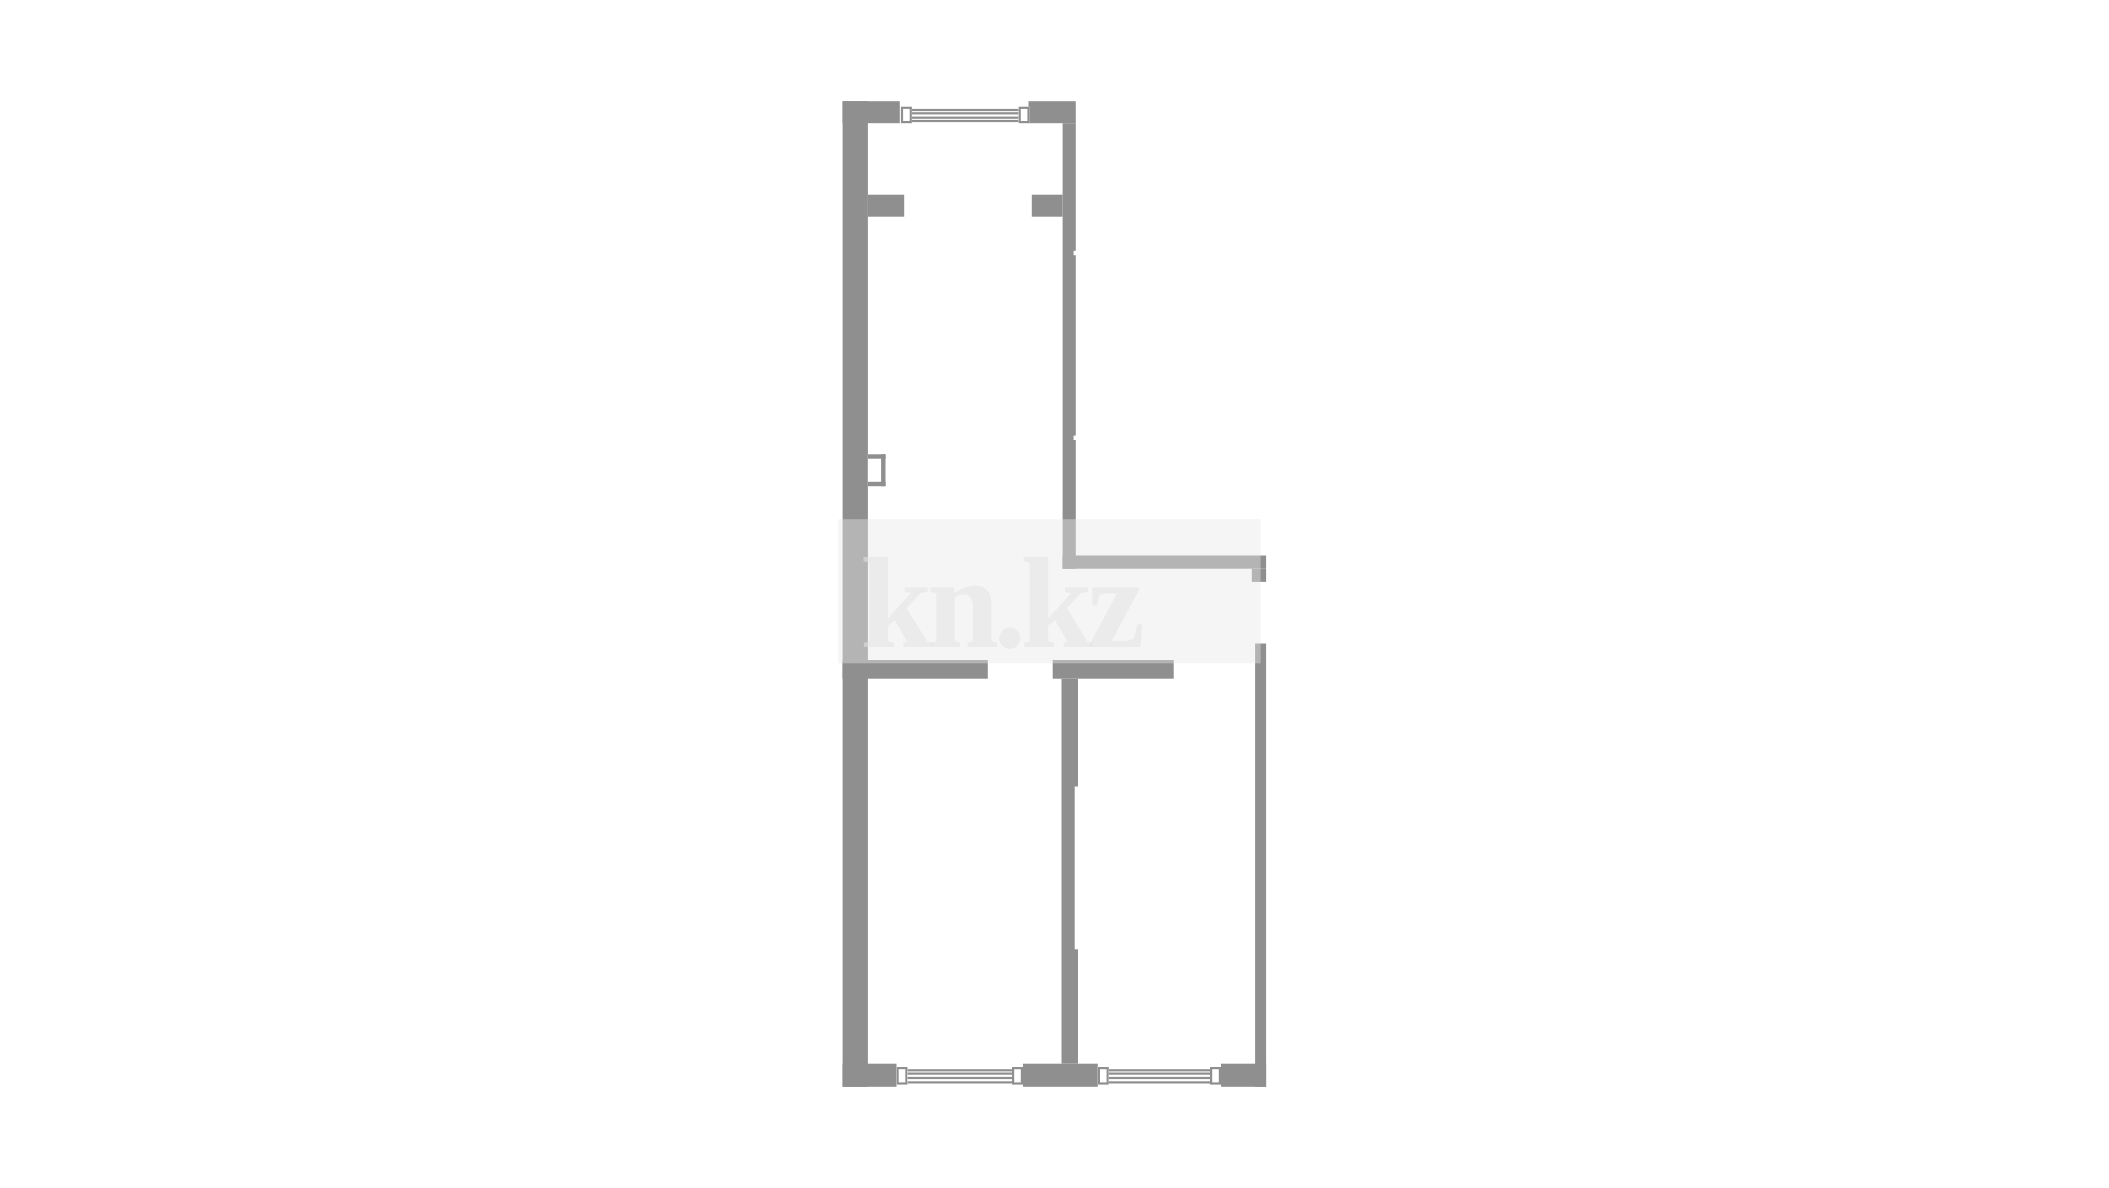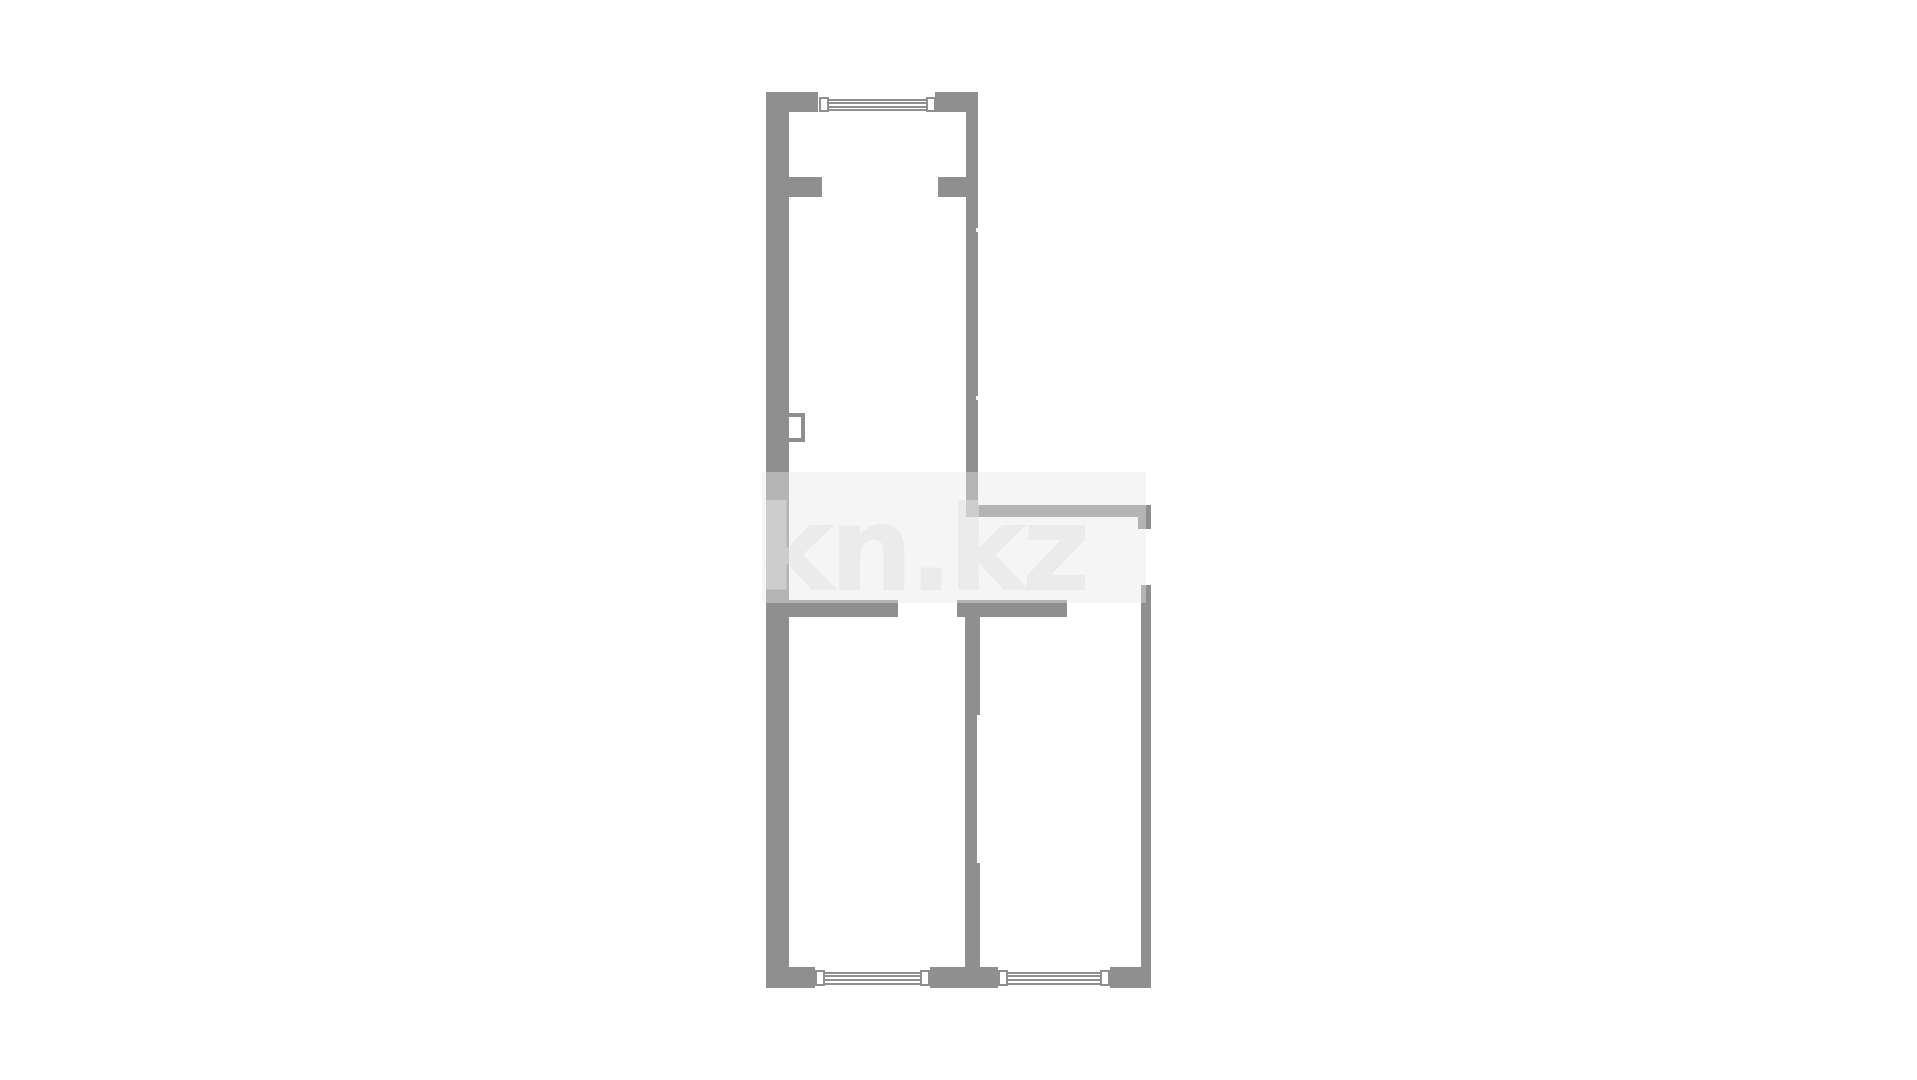--- a/index.html
+++ b/index.html
@@ -84,16 +84,16 @@
       <div class="win-band"></div>
       <div class="win-cap"></div>
     </div>
     <div class="window" style="left:998px;top:970px;width:112px;height:16px;">
       <div class="win-cap"></div>
       <div class="win-band"></div>
       <div class="win-cap"></div>
     </div>
 
     <div class="wm-plate" style="left:762px;top:472px;width:384px;height:131px;"></div>
-    <div class="wm-text" style="left:756px;top:490px;">kn.kz</div>
+    <div class="wm-text" style="left:782px;top:490px;font-family:Liberation Serif, serif;">kn.kz</div>
 
   </div>
 </div>
 
 </body></html>

